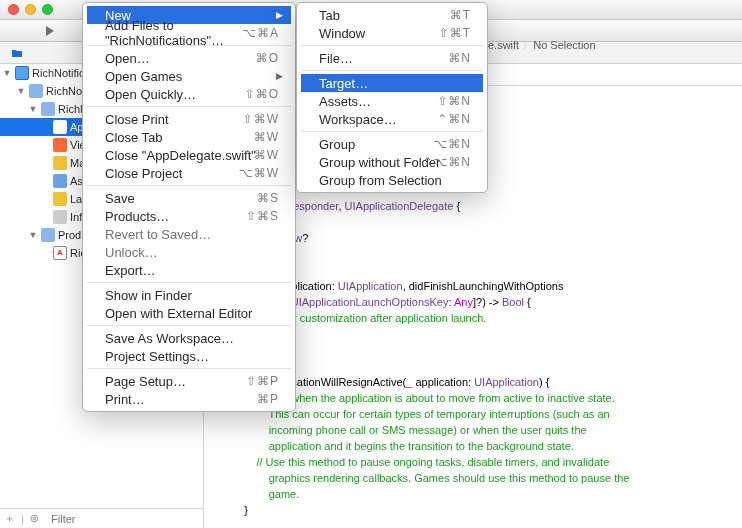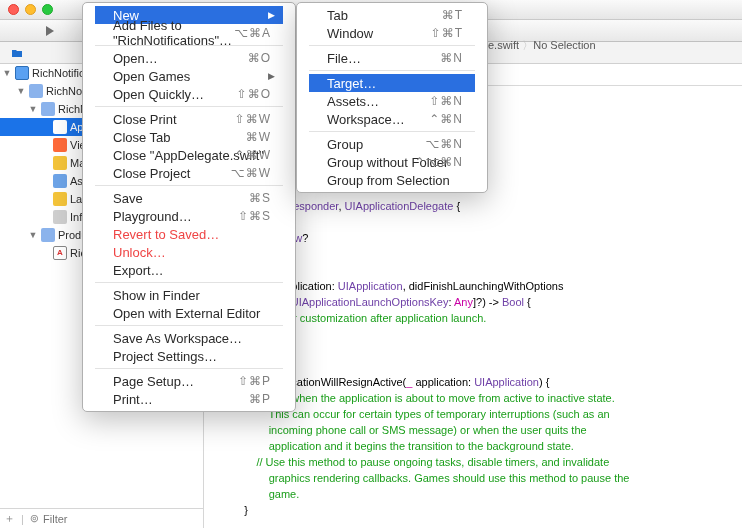--- a/index.html
+++ b/index.html
@@ -24,35 +24,35 @@
 .proj{background:#5aa1f2;border:1px solid #2d6fb8;border-radius:2px}
 .swift{background:#ff6a39;border-radius:2px}
 .swiftsel{background:#fff;border-radius:2px}
 .storyboard{background:#f4c43a;border-radius:2px}
 .assets{background:#6da4e8;border-radius:2px}
 .plist{background:#cfcfcf;border-radius:2px}
 .exec{background:#fff;border:1px solid #888;border-radius:2px;position:relative}
 .exec::after{content:"A";position:absolute;font-size:8px;color:#d33;left:3px;top:1px;font-weight:bold}
 .selrow{background:#1b73e8;color:#fff}
 .sbfoot{position:absolute;bottom:0;left:0;right:0;height:20px;border-top:1px solid #d6d6d6;display:flex;align-items:center;padding:0 4px;color:#8a8a8a}
-.sbfoot input{flex:1;border:none;outline:none;font-size:11px;background:transparent;margin-left:4px}
+.sbfoot input{flex:1;border:none;outline:none;font-size:11px;background:transparent;margin-left:12px}
 .editor{flex:1;overflow:hidden;position:relative;background:#fff}
 .jumpbar{height:22px;border-bottom:1px solid #d9d9d9;display:flex;align-items:center;font-size:11px;color:#555;padding-left:2px}
 .code{font-family:Menlo,Monaco,monospace;font-size:11px;line-height:16px;display:flex}
 .gutter{width:28px;text-align:right;color:#b8b8b8;padding-right:6px;user-select:none}
 .src{flex:1;white-space:pre;overflow:hidden}
 .kw{color:#c800a4}
 .type{color:#6f41a7}
 .cm{color:#1a9e1a}
-.menu{position:absolute;background:#fff;border:1px solid #b0b0b0;border-radius:5px;box-shadow:0 8px 30px rgba(0,0,0,.25);padding:3px 12px;font-size:13px}
+.menu{position:absolute;background:#fff;border:1px solid #b0b0b0;border-radius:5px;box-shadow:0 8px 30px rgba(0,0,0,.25);padding:3px 4px;font-size:13px}
 .menu1{left:82px;top:2px;width:214px}
 .menu2{left:296px;top:2px;width:192px}
 .mrow{height:18px;display:flex;align-items:center;padding:0 18px 0 18px;color:#2a2a2a;position:relative}
 .mrow.sel{background:#2a6fe0;color:#fff}
-.mrow.dis{color:#ef4444}
+.mrow.dis{color:#737373}
 .mrow .sc{position:absolute;right:12px;font-size:12px;color:#808080;letter-spacing:1px}
 .mrow .arr{position:absolute;right:8px;font-size:9px;color:#6a6a6a}
 .mrow.sel .arr{color:#fff}
 .msep{height:1px;background:#e2e2e2;margin:3px 0}
 .pathlabel{position:absolute;top:4px;left:420px;font-size:11px;color:#555}
 .breadcrumb-extra{position:absolute;top:38px;left:458px;font-size:11px;color:#575757}
 </style>
 </head>
 <body>
 
@@ -256,21 +256,21 @@
     <div class="mrow">
       <span>Close Project</span>
       <span class="sc">⌥⌘W</span>
     </div>
     <div class="msep"></div>
     <div class="mrow">
       <span>Save</span>
       <span class="sc">⌘S</span>
     </div>
     <div class="mrow">
-      <span>Playground…</span>
+      <span>Products…</span>
       <span class="sc">⇧⌘S</span>
     </div>
     <div class="mrow dis">
       <span>Revert to Saved…</span>
     </div>
     <div class="mrow dis">
       <span>Unlock…</span>
     </div>
     <div class="mrow">
       <span>Export…</span>

